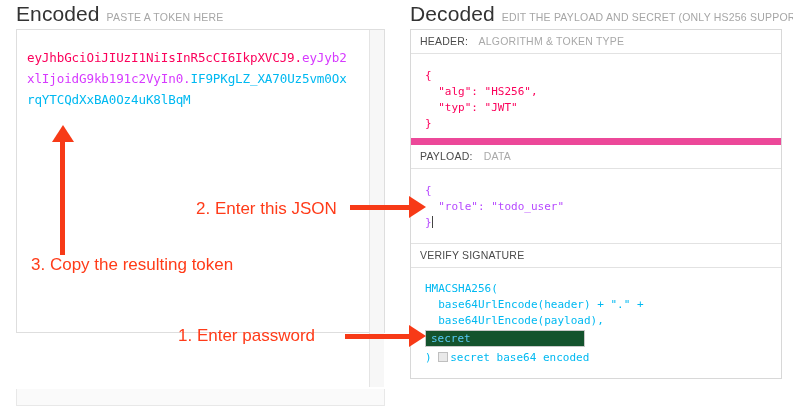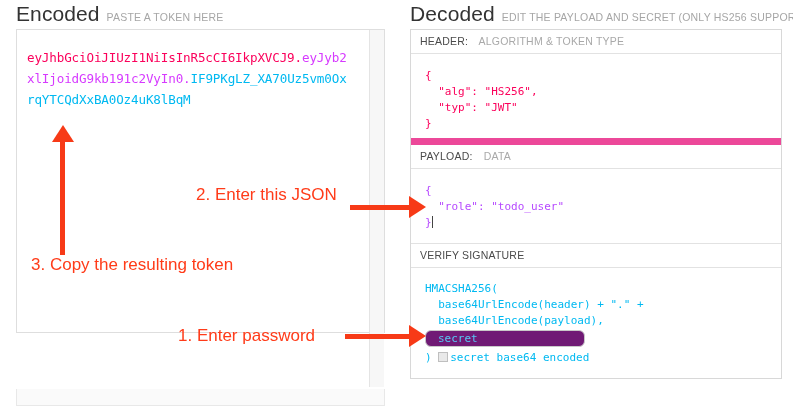--- a/index.html
+++ b/index.html
@@ -127,24 +127,24 @@
   }
   #section-divider-payload { border-top: 7px solid #ec4899; }
   #secret-row {
     display: block;
     margin: 1px 0 3px 0;
   }
   #secret-input {
     font-family: "DejaVu Sans Mono", monospace;
     font-size: 11px;
     color: #57c9f5;
-    background: #701a75;
+    background: #14532d;
     border: 1px solid #c9c9c9;
-    border-radius: 6px;
-    padding: 2px 12px;
+    border-radius: 0;
+    padding: 2px 5px;
     width: 160px;
     height: 17px;
     box-sizing: border-box;
     outline: none;
   }
   #base64-row {
     white-space: pre;
   }
   #base64-checkbox {
     display: inline-block;
@@ -227,21 +227,21 @@
   <div class="section-label" style="border-top:1px solid #e2e2e2;">
     <span class="lbl-key">VERIFY SIGNATURE</span>
   </div>
   <div class="section-body" id="signature-body"><span>HMACSHA256(</span>
 <span>  base64UrlEncode(header) + "." +</span>
 <span>  base64UrlEncode(payload),</span>
 <span id="secret-row"><input id="secret-input" type="text" value="secret" style=""></span><span>)</span><span id="base64-row"> <span id="base64-checkbox"></span><span>secret base64 encoded</span></span></div>
 
 </div>
 
-<div class="anno-text" style="left:196px; top:185px;">2. Enter this JSON</div>
+<div class="anno-text" style="left:196px; top:199px;">2. Enter this JSON</div>
 <div class="arrow-shaft-h" style="left:350px; top:205px; width:62px;"></div>
 <div class="arrow-head-r" style="left:409px; top:196px;"></div>
 
 <div class="anno-text" style="left:31px; top:255px;">3. Copy the resulting token</div>
 <div class="arrow-shaft-v" style="left:60px; top:140px; height:115px;"></div>
 <div class="arrow-head-u" style="left:52px; top:125px;"></div>
 
 <div class="anno-text" style="left:178px; top:326px;">1. Enter password</div>
 <div class="arrow-shaft-h" style="left:345px; top:334px; width:67px;"></div>
 <div class="arrow-head-r" style="left:409px; top:325px;"></div>

